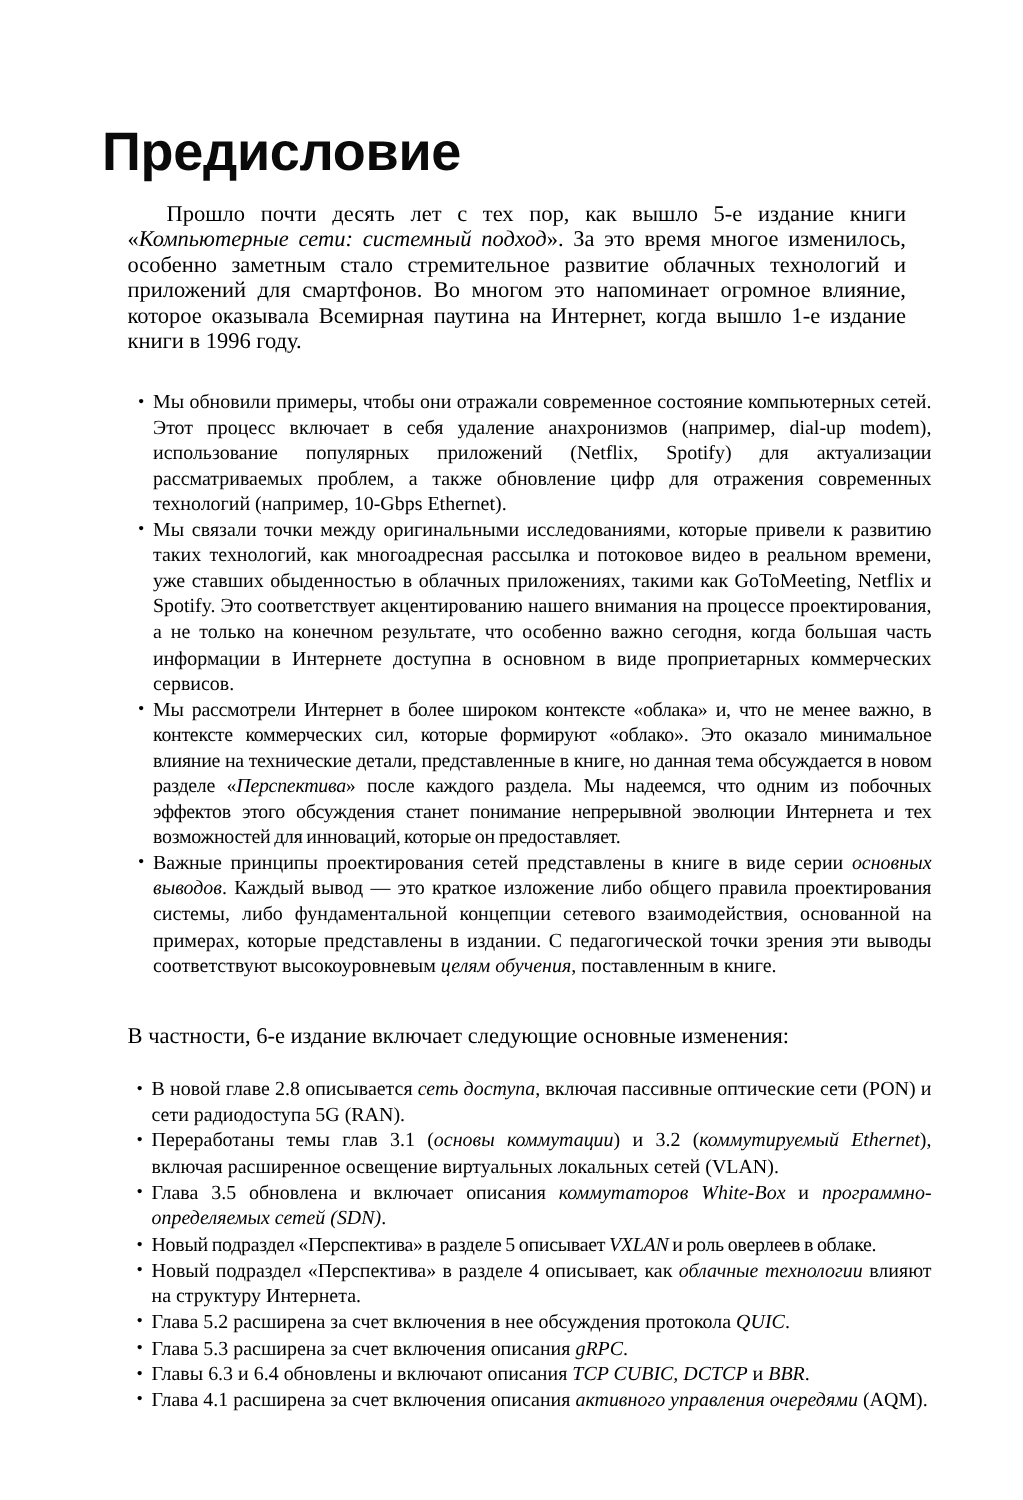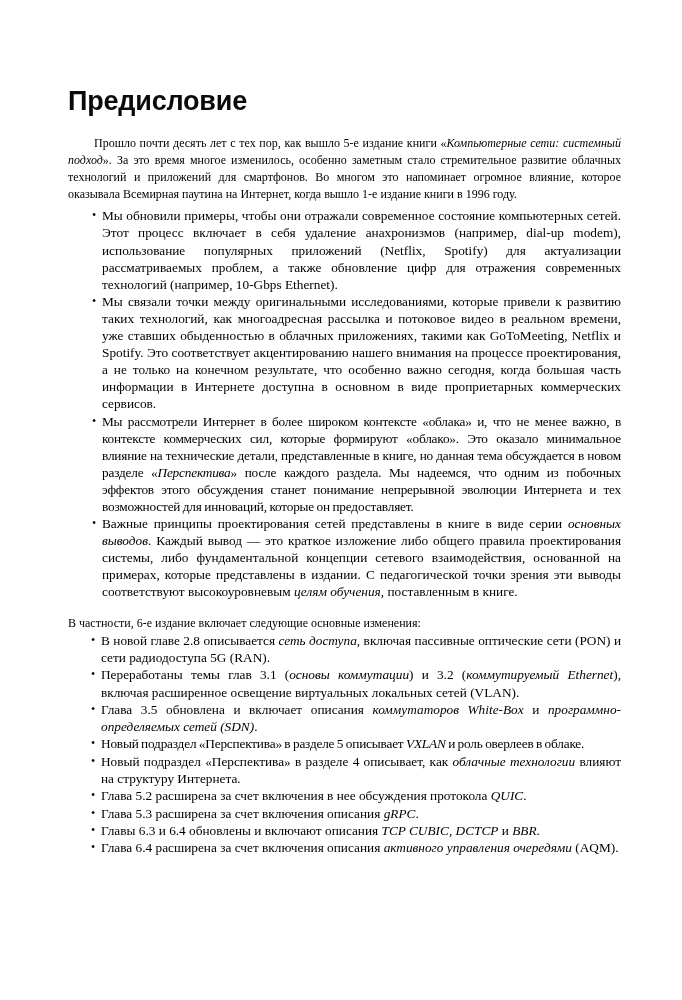--- a/index.html
+++ b/index.html
@@ -27,31 +27,31 @@
     position: absolute;
     left: 68px;
     top: 86px;
     width: 553px;
   }
 
   
   .doc-title {
     font-family: "Liberation Sans", "DejaVu Sans", sans-serif;
     font-weight: bold;
-    font-size: 27px;
+    font-size: 36px;
     line-height: 30px;
     letter-spacing: -0.2px;
     margin: 0 0 19px 0;
     color: #0a0a0a;
   }
 
   
   p.body-para {
-    margin: 0;
-    font-size: 12px;
+    margin: 17px;
+    font-size: 15px;
     line-height: 17.1px;
     text-align: justify;
     text-indent: 26px;
     hyphens: manual;
   }
   p.body-para.no-indent {
     text-indent: 0;
   }
 
   .para-spacer-sm { height: 2px; }
@@ -124,17 +124,17 @@
 
     <ul class="bullets list-two">
       <li><span>В новой главе 2.8 описывается </span><i>сеть доступа</i><span>, включая пассивные оптические сети (PON) и сети радиодоступа 5G (RAN).</span></li>
       <li><span>Переработаны темы глав 3.1 (</span><i>основы коммутации</i><span>) и 3.2 (</span><i>коммутируемый Ethernet</i><span>), включая расширенное освещение виртуальных локальных сетей (VLAN).</span></li>
       <li><span>Глава 3.5 обновлена и включает описания </span><i>коммутаторов White-Box</i><span> и </span><i>программно-определяемых сетей (SDN)</i><span>.</span></li>
       <li class="tight2"><span>Новый подраздел «Перспектива» в разделе 5 описывает </span><i>VXLAN</i><span> и роль оверлеев в облаке.</span></li>
       <li><span>Новый подраздел «Перспектива» в разделе 4 описывает, как </span><i>облачные технологии</i><span> влияют на структуру Интернета.</span></li>
       <li><span>Глава 5.2 расширена за счет включения в нее обсуждения протокола </span><i>QUIC</i><span>.</span></li>
       <li><span>Глава 5.3 расширена за счет включения описания </span><i>gRPC</i><span>.</span></li>
       <li><span>Главы 6.3 и 6.4 обновлены и включают описания </span><i>TCP CUBIC, DCTCP</i><span> и </span><i>BBR</i><span>.</span></li>
-      <li><span>Глава 6.4 расширена за счет включения описания </span><i>активного управления очередями</i><span> (AQM).</span></li>
+      <li><span>Глава 4.1 расширена за счет включения описания </span><i>активного управления очередями</i><span> (AQM).</span></li>
     </ul>
 
   </div>
 </div>
 
 </body></html>

